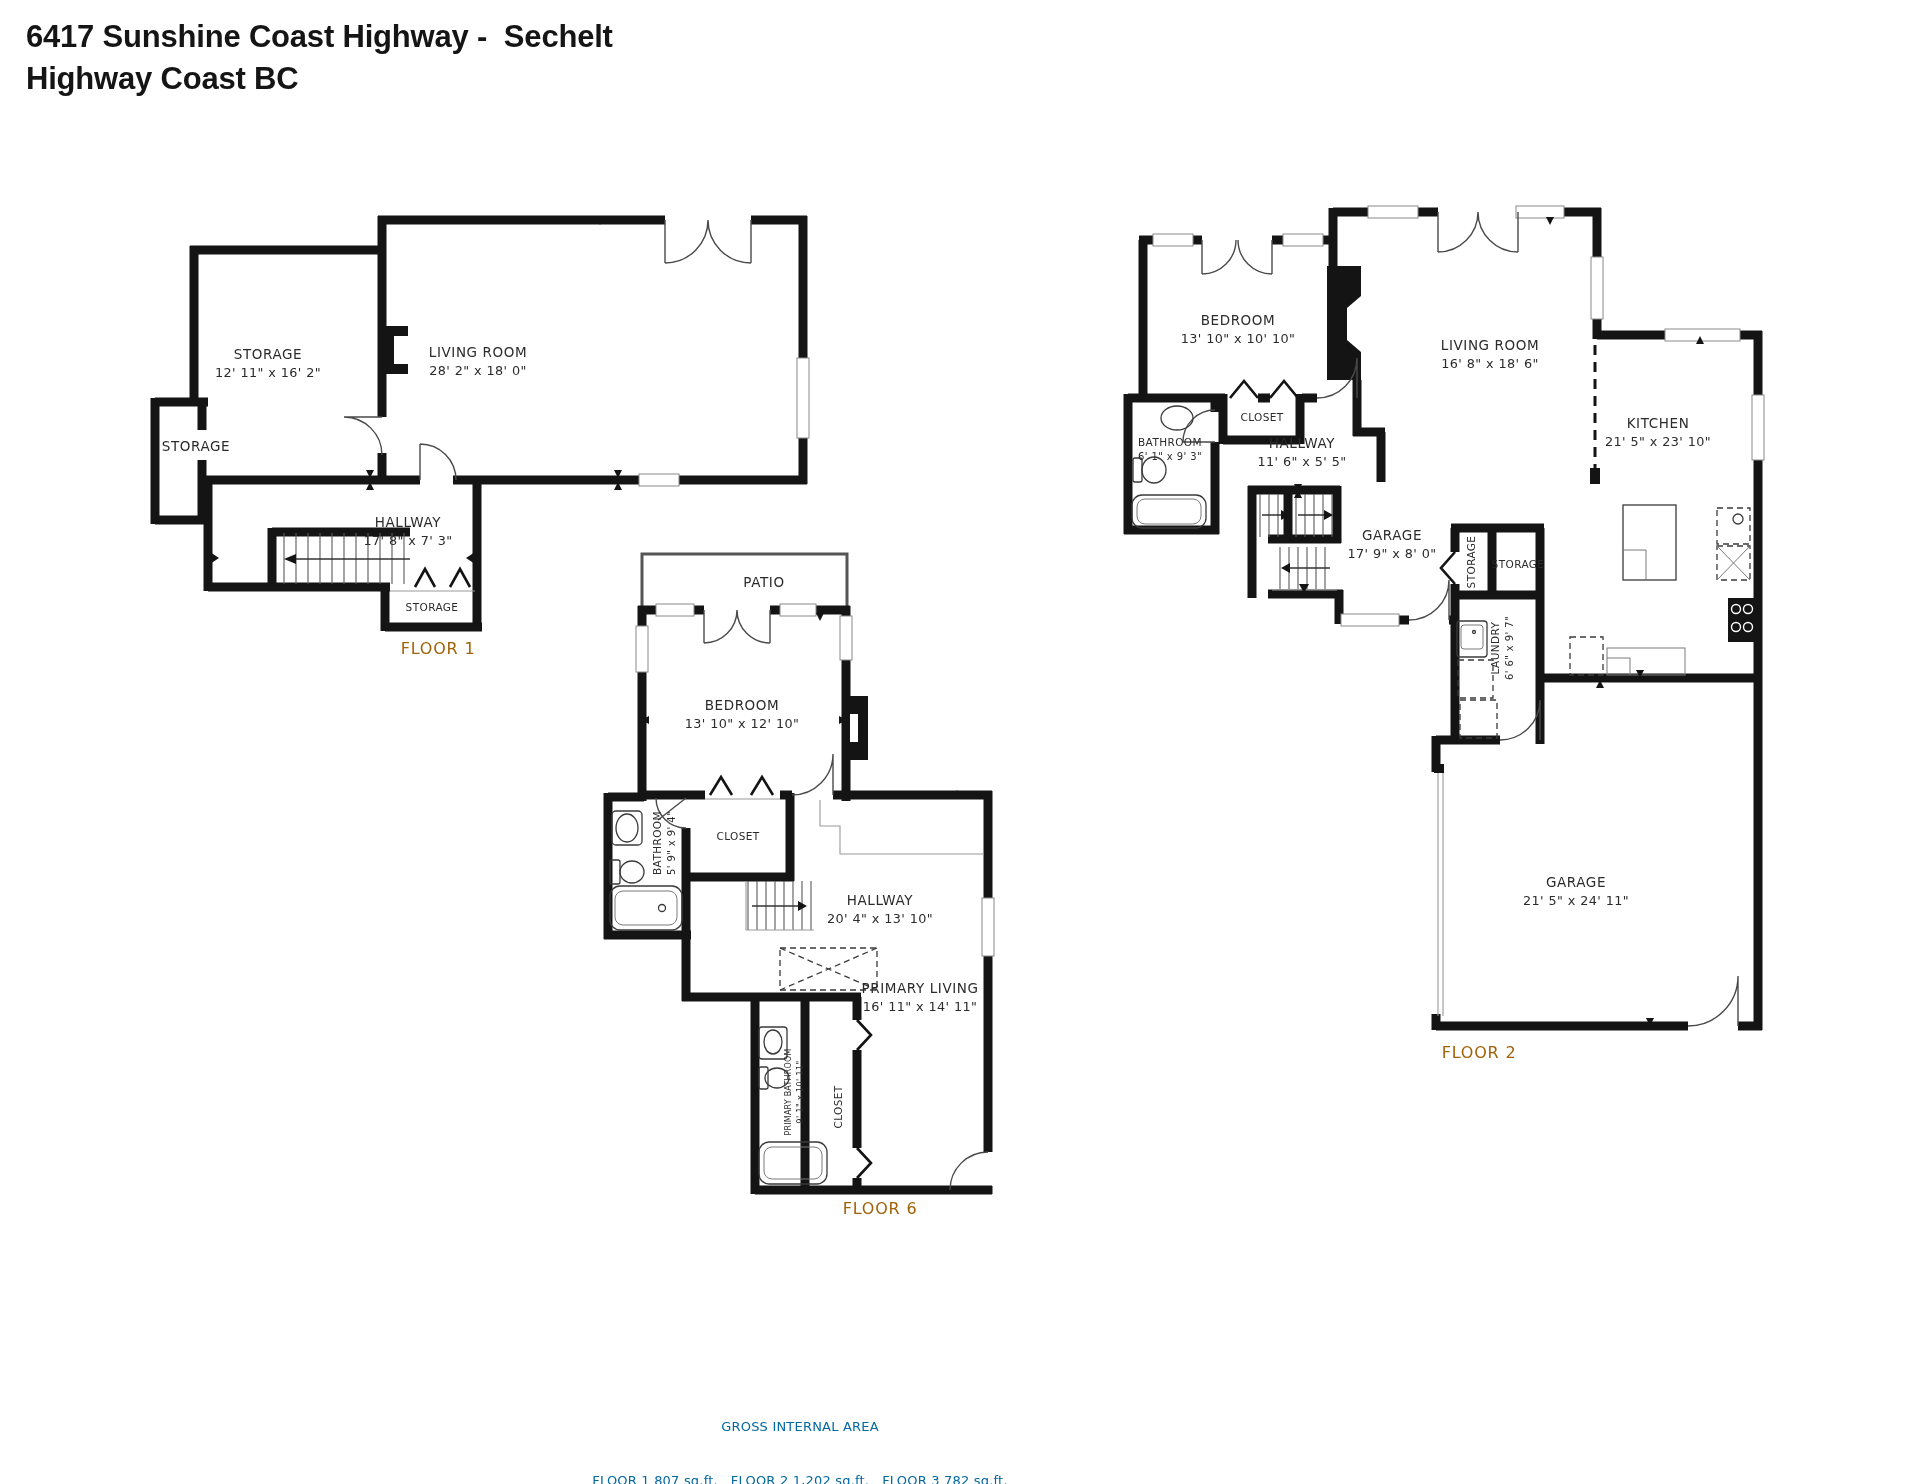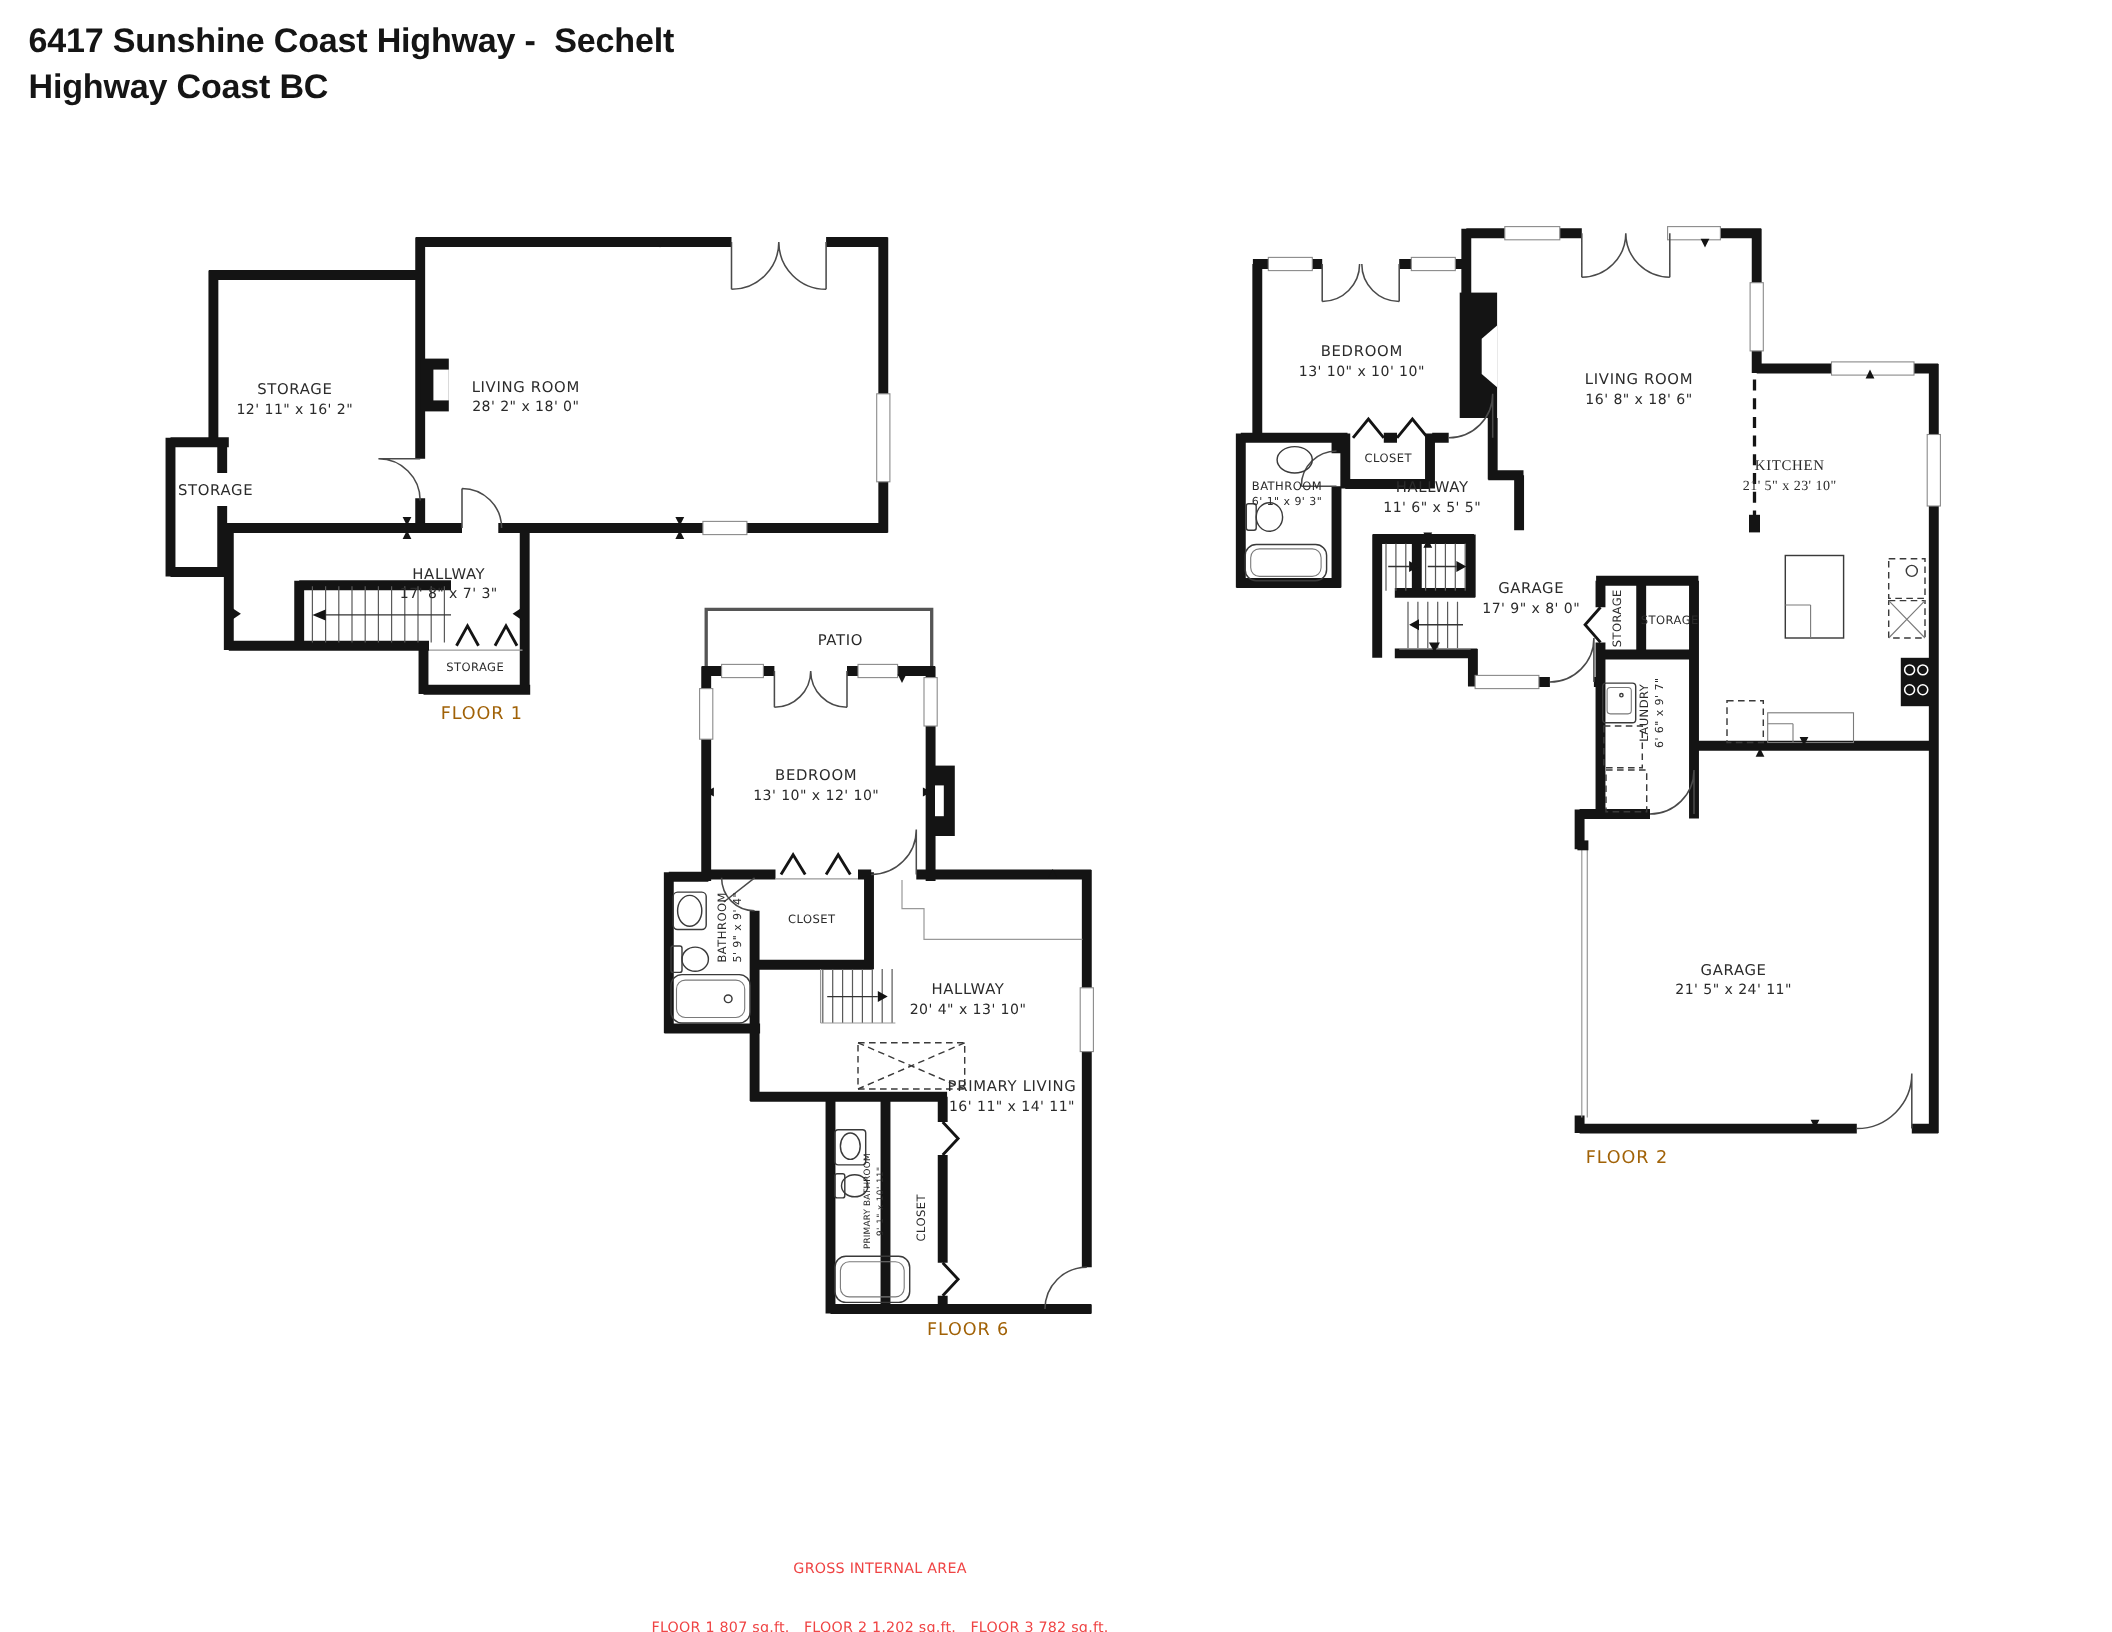--- a/index.html
+++ b/index.html
@@ -33,21 +33,21 @@
   .tread  { stroke:#5a5a5a; stroke-width:1.1; fill:none; }
   .thin   { stroke:#999;    stroke-width:1.1; fill:none; }
   .chev   { stroke:#141414; stroke-width:2.6; fill:none; }
   .arrowl { stroke:#333;    stroke-width:1.3; fill:none; }
   .blk    { fill:#141414; stroke:none; }
   .wht    { fill:#ffffff; stroke:none; }
   .win    { fill:#ffffff; stroke:#8a8a8a; stroke-width:1; }
   .tick   { fill:#141414; stroke:none; }
   #summary { position:absolute; left:800px; top:1381px; transform:translateX(-50%);
              text-align:center; white-space:pre; }
-  .s-line { font-size:13px; color:#ef4444; line-height:16px; letter-spacing:0.2px; }
+  .s-line { font-size:13px; color:#0369a1; line-height:16px; letter-spacing:0.2px; }
 </style>
 </head>
 <body>
 
 <div id="canvas">
 
   <div id="title"><span>6417 Sunshine Coast Highway -  Sechelt</span><br><span>Highway Coast BC</span></div>
 
   <div class="floor" id="floor1" style="left:120px; top:160px; width:700px; height:500px;">
     <svg width="700" height="500" viewBox="0 0 700 500">
@@ -240,21 +240,21 @@
         <polygon class="tick" points="746,858 754,858 750,866"></polygon>
         <polygon class="tick" points="796,184 804,184 800,176"></polygon>
         <polygon class="tick" points="646,57 654,57 650,65"></polygon>
       </g>
     </svg>
     <div class="room-label" style="left:338px; top:169px;"><div class="rname">BEDROOM</div><div class="rdims">13' 10" x 10' 10"</div></div>
     <div class="room-label small" style="left:270px; top:289px;"><div class="rname">BATHROOM</div><div class="rdims">6' 1" x 9' 3"</div></div>
     <div class="room-label small" style="left:362px; top:257px;"><div class="rname">CLOSET</div></div>
     <div class="room-label" style="left:402px; top:292px;"><div class="rname">HALLWAY</div><div class="rdims">11' 6" x 5' 5"</div></div>
     <div class="room-label" style="left:590px; top:194px;"><div class="rname">LIVING ROOM</div><div class="rdims">16' 8" x 18' 6"</div></div>
-    <div class="room-label" style="left:727px; top:272px;font-family:Liberation Serif, serif;"><div class="rname">KITCHEN</div><div class="rdims">21' 5" x 23' 10"</div></div>
+    <div class="room-label" style="left:758px; top:272px;"><div class="rname">KITCHEN</div><div class="rdims">21' 5" x 23' 10"</div></div>
     <div class="room-label" style="left:492px; top:384px;"><div class="rname">GARAGE</div><div class="rdims">17' 9" x 8' 0"</div></div>
     <div class="room-label vert small" style="left:571px; top:402px;"><div class="rname">STORAGE</div></div>
     <div class="room-label small" style="left:618px; top:404px;"><div class="rname">STORAGE</div></div>
     <div class="room-label vert small" style="left:602px; top:488px;"><div class="rname">LAUNDRY</div><div class="rdims">6' 6" x 9' 7"</div></div>
     <div class="room-label" style="left:676px; top:731px;"><div class="rname">GARAGE</div><div class="rdims">21' 5" x 24' 11"</div></div>
     <div class="floor-caption" style="left:579px; top:892px;text-align:center;">FLOOR 2</div>
   </div>
 
   <div id="summary">
     <div class="s-line">GROSS INTERNAL AREA</div>

